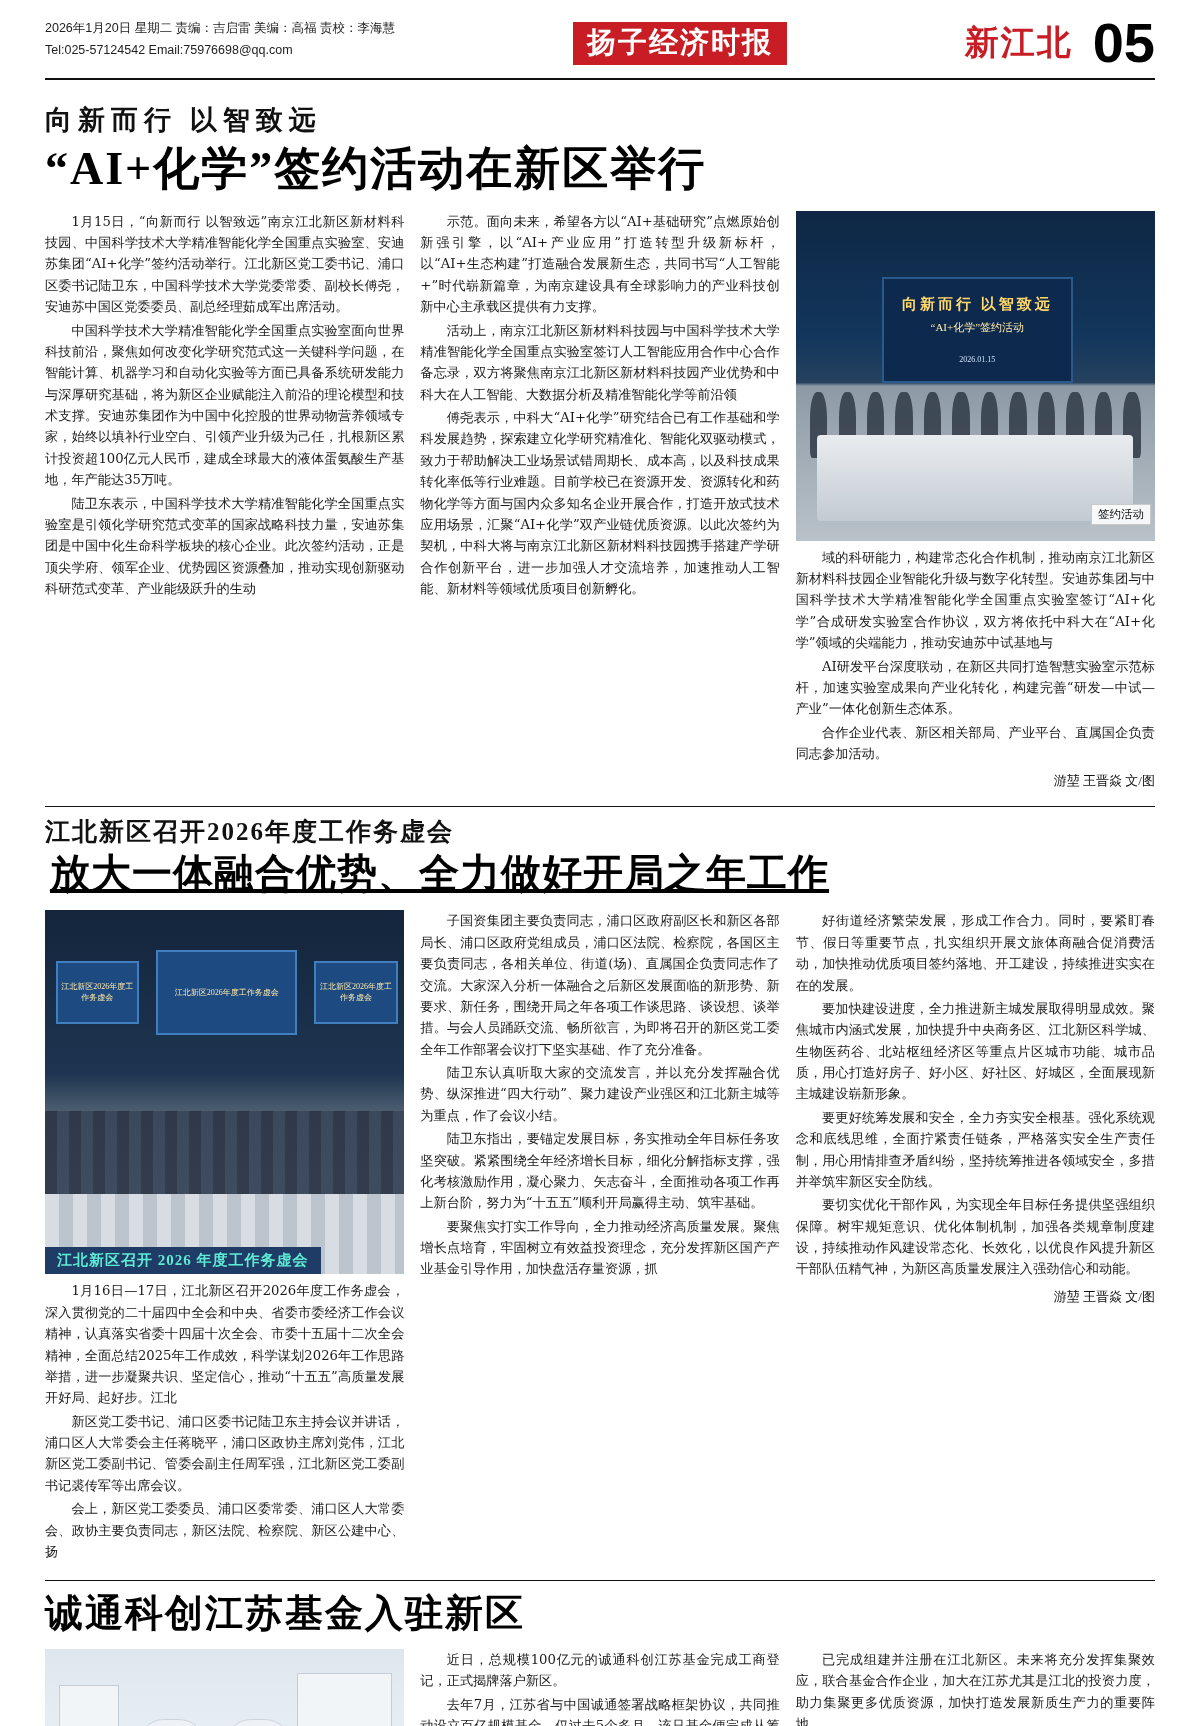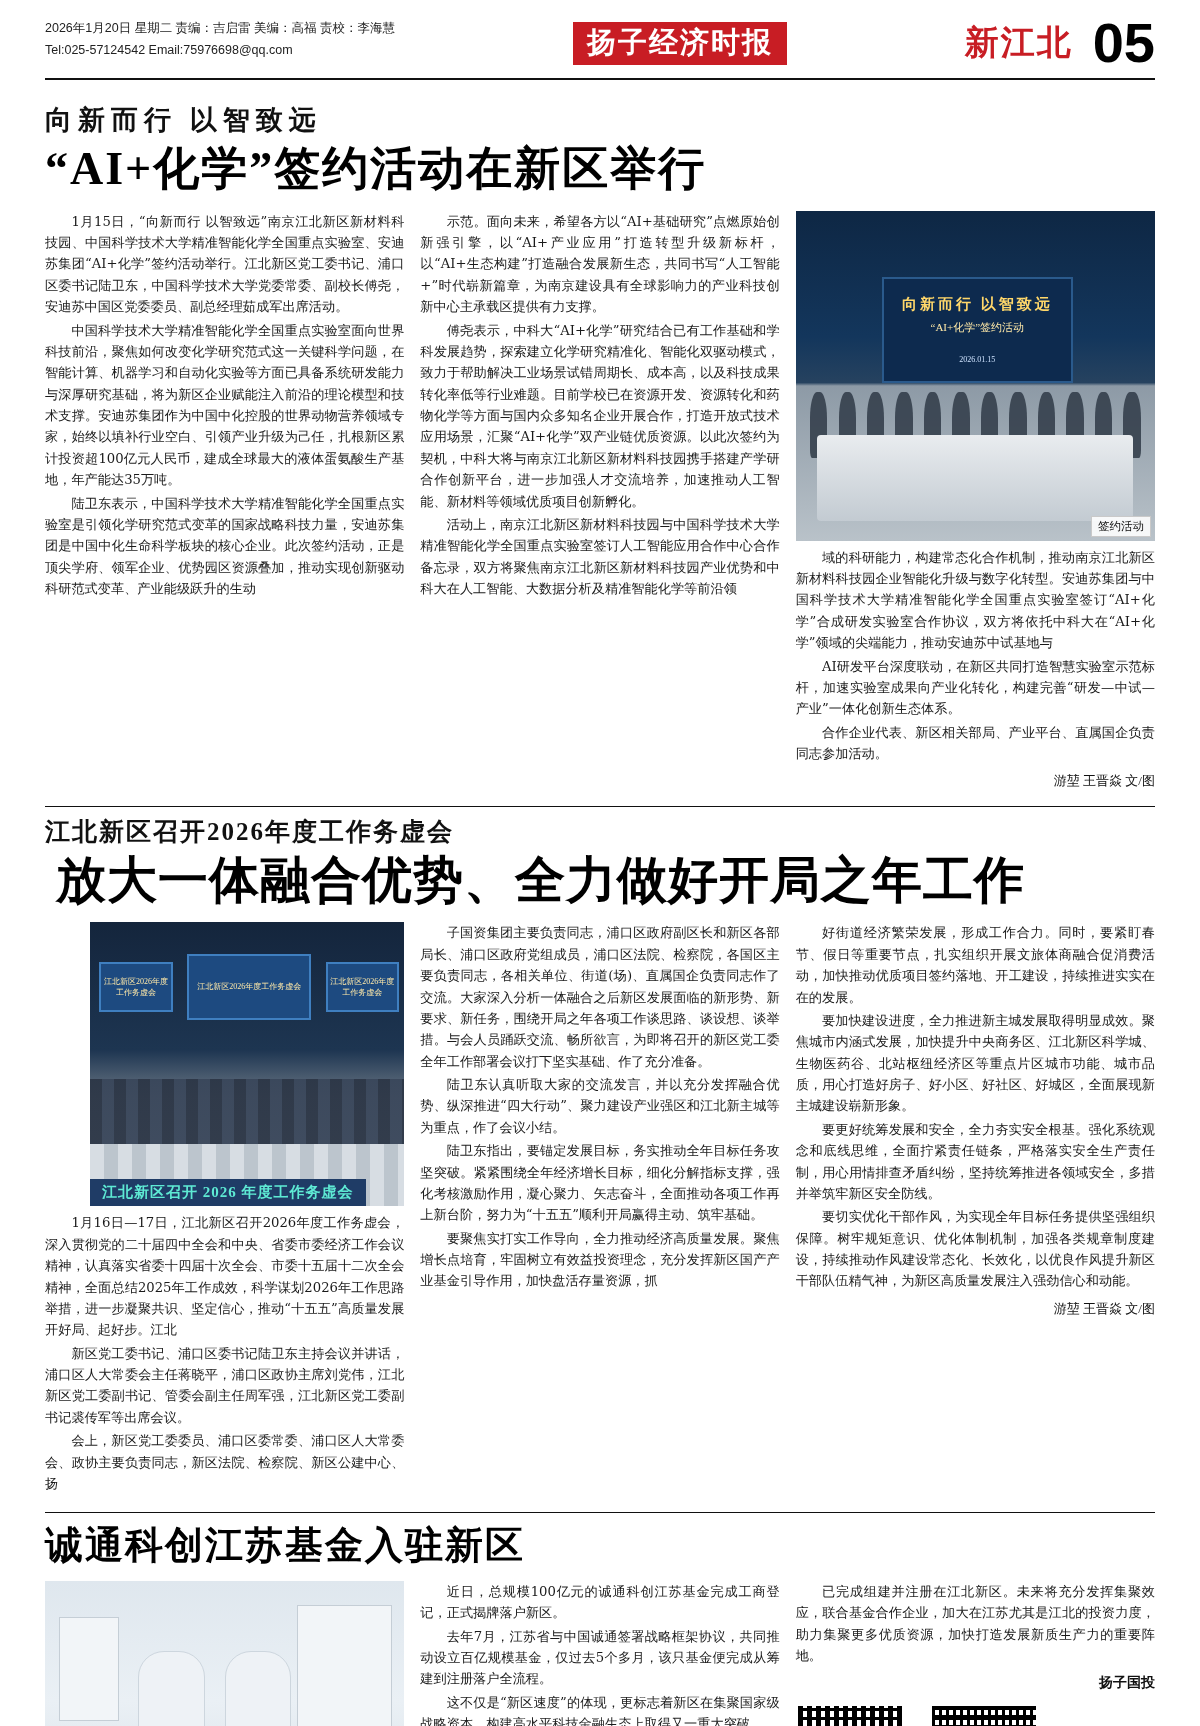--- a/index.html
+++ b/index.html
@@ -29,40 +29,40 @@
   .page-num{font-size:56px;font-weight:bold;color:#000000;line-height:0.9;font-family:"Liberation Sans",sans-serif;}
   .rule-top{border-top:2.5px solid #111;margin-top:10px;}
 
   
   .shoulder{font-size:27px;font-weight:bold;letter-spacing:6px;margin:22px 0 4px 0;color:#111;}
   .headline-main{
     font-size:46px;font-weight:bold;letter-spacing:2px;line-height:1.18;margin:4px 0 14px 0;color:#000;
   }
   .headline-sub{font-size:25px;font-weight:bold;letter-spacing:2px;margin:8px 0 2px 0;}
   .headline-big{
-    font-size:50px;font-weight:bold;letter-spacing:1px;line-height:1.2;margin:2px 0 12px 11px;color:#000;
+    font-size:40px;font-weight:bold;letter-spacing:1px;line-height:1.2;margin:2px 0 12px 5px;color:#000;text-decoration:underline;
   }
   .headline-3{
     font-size:38px;font-weight:bold;letter-spacing:2px;line-height:1.2;margin:10px 0 12px 0;color:#000;
   }
 
   
   .cols-3{display:flex;gap:16px;}
   .col{flex:1;}
   p.body{
     font-size:13.2px;line-height:1.62;text-align:justify;margin:0 0 2px 0;
     text-indent:2em;color:#1a1a1a;
     font-family:"DejaVu Serif","Liberation Serif",serif;
   }
   .byline{font-size:13px;text-align:right;margin-top:8px;color:#111;}
 
   
   .photo{position:relative;background:#cfd6dd;overflow:hidden;}
   .cap{
-    position:absolute;right:4px;bottom:4px;background:rgba(255,255,255,.88);
+    position:absolute;right:4px;bottom:16px;background:rgba(255,255,255,.88);
     color:#111;font-size:11.5px;padding:2px 6px;border:1px solid #c9c9c9;
   }
   .cap-dark{
     position:absolute;left:0;bottom:0;background:#1f3c66;color:#5eead4;
     font-size:15px;font-weight:bold;padding:4px 12px;letter-spacing:1px;
   }
 
   
   .conf1{height:330px;background:linear-gradient(180deg,#0e2744 0%,#13365c 38%,#26425f 52%,#8d9aa6 53%,#b9c2c9 100%);}
   .screen1{
@@ -71,21 +71,21 @@
     display:flex;flex-direction:column;align-items:center;justify-content:center;color:#ffd76a;
   }
   .screen1 .l1{font-size:15px;font-weight:bold;letter-spacing:3px;}
   .screen1 .l2{font-size:11px;margin-top:6px;color:#ffe9a8;}
   .screen1 .l3{font-size:8px;margin-top:20px;color:#cfe3ff;}
   .tablerow{position:absolute;left:6%;right:6%;bottom:6%;height:26%;background:linear-gradient(180deg,#e9ecef,#c3cbd2);border-radius:4px;}
   .pplrow{position:absolute;left:4%;right:4%;top:55%;height:20%;display:flex;justify-content:space-between;}
   .ppl{width:5.2%;height:100%;background:#2f3a46;border-radius:40% 40% 12% 12%;opacity:.85;}
 
   
-  .conf2{height:284px;background:linear-gradient(180deg,#14253c 0%,#1d3551 45%,#6c7885 62%,#aab3bb 100%);margin-left:45px;}
+  .conf2{height:364px;background:linear-gradient(180deg,#14253c 0%,#1d3551 45%,#6c7885 62%,#aab3bb 100%);}
   .scr{position:absolute;background:#1d4a80;border:2px solid #3f7fc0;display:flex;align-items:center;justify-content:center;color:#ffe9a8;font-size:8px;text-align:center;line-height:1.4;}
   .seats{position:absolute;left:0;right:0;bottom:0;height:45%;background:repeating-linear-gradient(90deg,#2b3545 0 12px,#39465a 12px 24px);opacity:.92;}
   .seats2{position:absolute;left:0;right:0;bottom:0;height:22%;background:repeating-linear-gradient(90deg,#d7dde3 0 14px,#bcc5cd 14px 28px);}
 
   
   .lab{height:300px;background:linear-gradient(180deg,#dfe7ee 0%,#eaf0f5 40%,#cfd8e0 100%);}
   .lab .worker{position:absolute;width:18%;height:46%;bottom:30%;background:#eef2f6;border:1px solid #cdd6de;border-radius:26px 26px 6px 6px;}
   .lab .eq{position:absolute;background:#f2f5f8;border:1px solid #c5ced6;}
 
   
@@ -143,22 +143,22 @@
       <div class="headline-main">“AI+化学”签约活动在新区举行</div>
 
       <div class="cols-3">
         <div class="col">
           <p class="body">1月15日，“向新而行 以智致远”南京江北新区新材料科技园、中国科学技术大学精准智能化学全国重点实验室、安迪苏集团“AI+化学”签约活动举行。江北新区党工委书记、浦口区委书记陆卫东，中国科学技术大学党委常委、副校长傅尧，安迪苏中国区党委委员、副总经理茹成军出席活动。</p>
           <p class="body">中国科学技术大学精准智能化学全国重点实验室面向世界科技前沿，聚焦如何改变化学研究范式这一关键科学问题，在智能计算、机器学习和自动化实验等方面已具备系统研发能力与深厚研究基础，将为新区企业赋能注入前沿的理论模型和技术支撑。安迪苏集团作为中国中化控股的世界动物营养领域专家，始终以填补行业空白、引领产业升级为己任，扎根新区累计投资超100亿元人民币，建成全球最大的液体蛋氨酸生产基地，年产能达35万吨。</p>
           <p class="body">陆卫东表示，中国科学技术大学精准智能化学全国重点实验室是引领化学研究范式变革的国家战略科技力量，安迪苏集团是中国中化生命科学板块的核心企业。此次签约活动，正是顶尖学府、领军企业、优势园区资源叠加，推动实现创新驱动科研范式变革、产业能级跃升的生动</p>
         </div>
         <div class="col">
           <p class="body">示范。面向未来，希望各方以“AI+基础研究”点燃原始创新强引擎，以“AI+产业应用”打造转型升级新标杆，以“AI+生态构建”打造融合发展新生态，共同书写“人工智能+”时代崭新篇章，为南京建设具有全球影响力的产业科技创新中心主承载区提供有力支撑。</p>
+          <p class="body">活动上，南京江北新区新材料科技园与中国科学技术大学精准智能化学全国重点实验室签订人工智能应用合作中心合作备忘录，双方将聚焦南京江北新区新材料科技园产业优势和中科大在人工智能、大数据分析及精准智能化学等前沿领</p>
           <p class="body">傅尧表示，中科大“AI+化学”研究结合已有工作基础和学科发展趋势，探索建立化学研究精准化、智能化双驱动模式，致力于帮助解决工业场景试错周期长、成本高，以及科技成果转化率低等行业难题。目前学校已在资源开发、资源转化和药物化学等方面与国内众多知名企业开展合作，打造开放式技术应用场景，汇聚“AI+化学”双产业链优质资源。以此次签约为契机，中科大将与南京江北新区新材料科技园携手搭建产学研合作创新平台，进一步加强人才交流培养，加速推动人工智能、新材料等领域优质项目创新孵化。</p>
-          <p class="body">活动上，南京江北新区新材料科技园与中国科学技术大学精准智能化学全国重点实验室签订人工智能应用合作中心合作备忘录，双方将聚焦南京江北新区新材料科技园产业优势和中科大在人工智能、大数据分析及精准智能化学等前沿领</p>
         </div>
         <div class="col">
           <div class="photo-wrap">
             <div class="photo conf1">
               <div class="screen1">
                 <div class="l1">向新而行   以智致远</div>
                 <div class="l2">“AI+化学”签约活动</div>
                 <div class="l3">2026.01.15</div>
               </div>
               <div class="pplrow">

